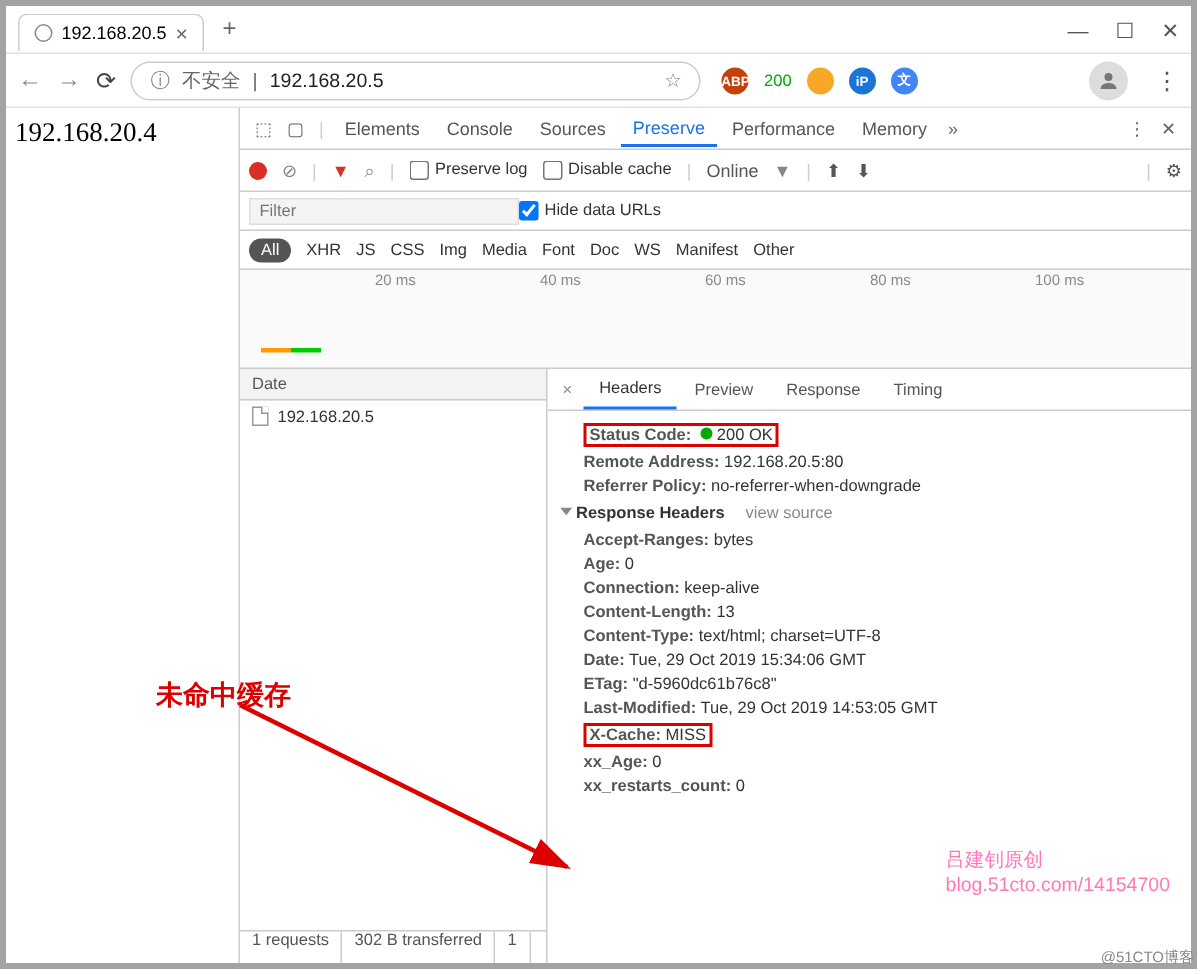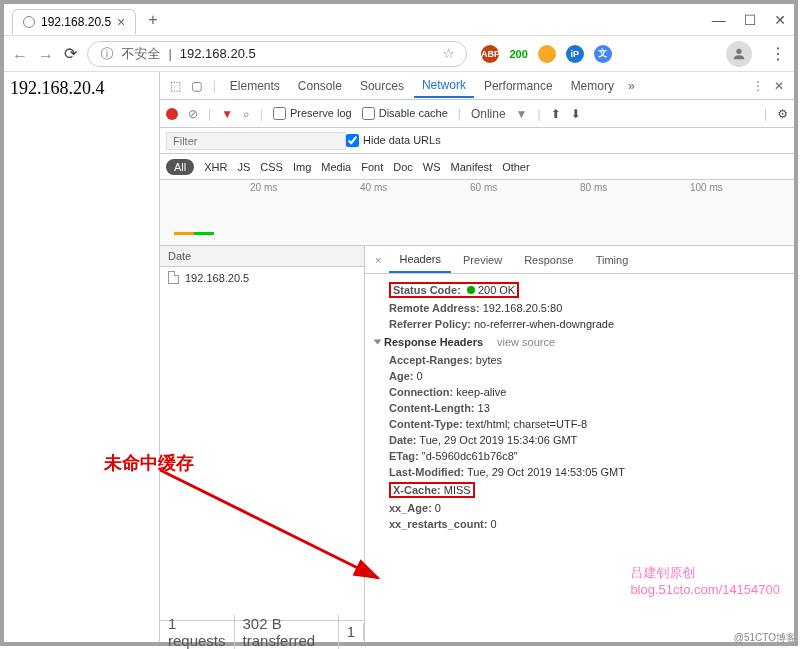--- a/index.html
+++ b/index.html
@@ -18,21 +18,21 @@
 .url .info{color:#888}
 .url .warn{color:#666}
 .url .addr{color:#222}
 .url .star{margin-left:auto;color:#888}
 .ext{display:flex;gap:10px;margin-left:4px;align-items:center}
 .ext-icon{width:18px;height:18px;border-radius:50%;display:flex;align-items:center;justify-content:center;font-size:9px;color:#fff;font-weight:bold}
 .abp{background:#c2410c}
 .yel{background:#f9a825}
 .blu{background:#1976d2}
 .gg{background:#4285f4}
-.grn{color:#0a0;font-size:11px;font-weight:bold;background:none;width:auto}
+.grn{color:#0a0;font-size:11px;font-weight:normal;background:none;width:auto}
 .avatar{margin-left:auto;width:26px;height:26px;border-radius:50%;background:#ddd;display:flex;align-items:center;justify-content:center;color:#666}
 .dots{margin-left:8px;color:#555;font-size:16px}
 .body{flex:1;display:flex;min-height:0}
 .page{width:155px;padding:6px;font-family:'Times New Roman',serif;font-size:18px}
 .devtools{flex:1;border-left:1px solid #ccc;display:flex;flex-direction:column;font-size:12px;min-width:0}
 .dt-tabs{height:28px;display:flex;align-items:center;border-bottom:1px solid #ccc;padding:0 6px;gap:2px}
 .dt-tab{padding:4px 8px;color:#555;cursor:pointer}
 .dt-tab.active{color:#1a73e8;border-bottom:2px solid #1a73e8}
 .dt-tabs .sp{flex:1}
 .dt-tabs .ctrl{color:#666;padding:0 4px}
@@ -62,21 +62,21 @@
 .detail-tabs .dtab{padding:6px 10px}
 .detail-tabs .dtab.active{color:#333;border-bottom:2px solid #1a73e8}
 .detail-body{flex:1;overflow:auto;padding:6px 10px;font-size:11px;font-family:Menlo,Consolas,monospace;color:#333}
 .hdr-row{padding:2px 0 2px 14px}
 .hdr-row b{font-weight:bold;color:#555}
 .redbox{border:2px solid #d00;display:inline-block;padding:0 2px}
 .status-dot{display:inline-block;width:8px;height:8px;border-radius:50%;background:#0a0;margin:0 3px}
 .section{padding:4px 0;font-weight:bold;color:#333}
 .section .vs{font-weight:normal;color:#888;margin-left:14px}
 .tri{display:inline-block;width:0;height:0;border-top:4px solid transparent;border-bottom:4px solid transparent;border-left:5px solid #888;margin-right:4px;transform:rotate(90deg)}
-.status{height:22px;border-top:1px solid #ccc;display:flex;align-items:center;font-size:15px;color:#555}
+.status{height:22px;border-top:1px solid #ccc;display:flex;font-size:11px;color:#555}
 .status .cell{padding:0 8px;border-right:1px solid #ccc}
 .annot{position:absolute;color:#d00;font-family:'SimSun',serif;font-size:18px;font-weight:bold}
 .arrow{position:absolute;pointer-events:none}
 .watermark{position:absolute;right:20px;bottom:52px;color:#f5a;font-size:13px;font-family:monospace;text-align:left;opacity:.8}
 .cto{position:absolute;right:4px;bottom:4px;font-size:10px;color:#888}
 </style>
 </head>
 <body>
 
 <div class="win">
@@ -122,21 +122,21 @@
  <div class="body">
   <div class="page">192.168.20.4</div>
   <div class="devtools">
    <div class="dt-tabs">
     <span class="ctrl">⬚</span>
     <span class="ctrl">▢</span>
     <span class="ctrl" style="color:#ccc">|</span>
     <span class="dt-tab">Elements</span>
     <span class="dt-tab">Console</span>
     <span class="dt-tab">Sources</span>
-    <span class="dt-tab active">Network</span>
+    <span class="dt-tab active">Preserve</span>
     <span class="dt-tab">Performance</span>
     <span class="dt-tab">Memory</span>
     <span class="ctrl">»</span>
     <span class="sp"></span>
     <span class="ctrl">⋮</span>
     <span class="ctrl">✕</span>
    </div>
    <div class="dt-toolbar">
     <span class="rec"></span>
     <span class="stop">⊘</span>

